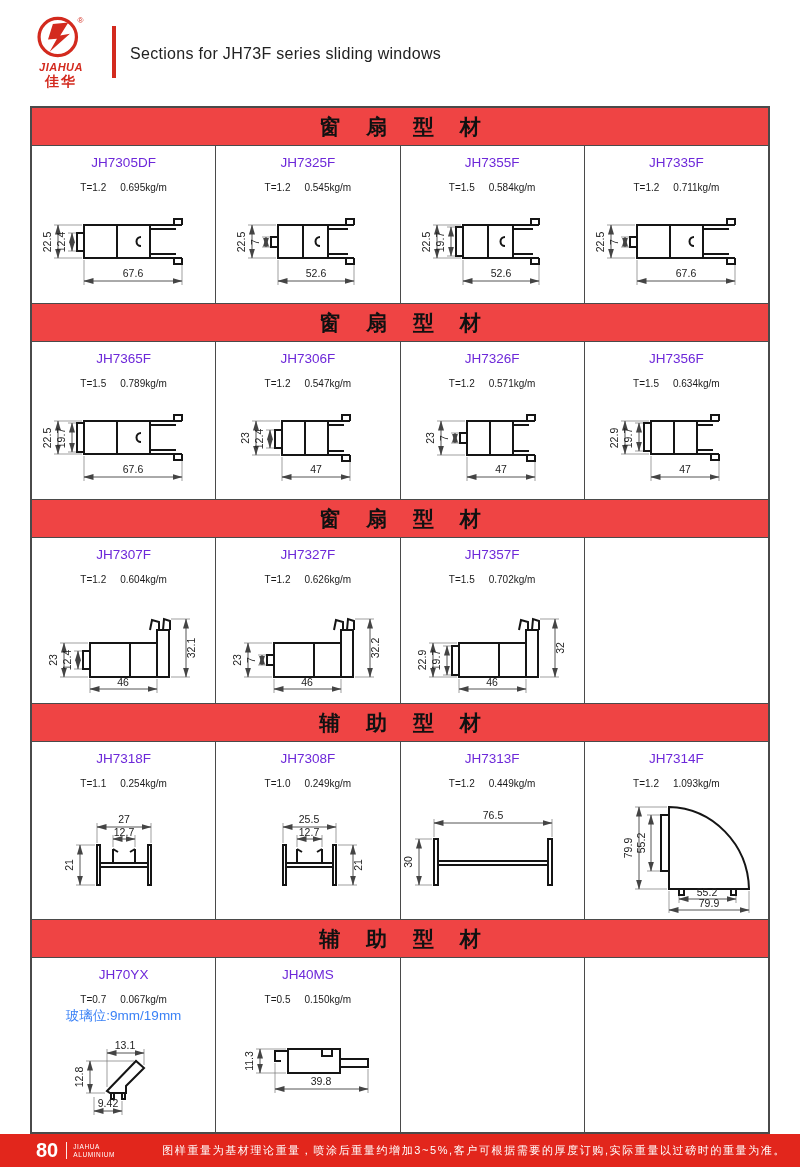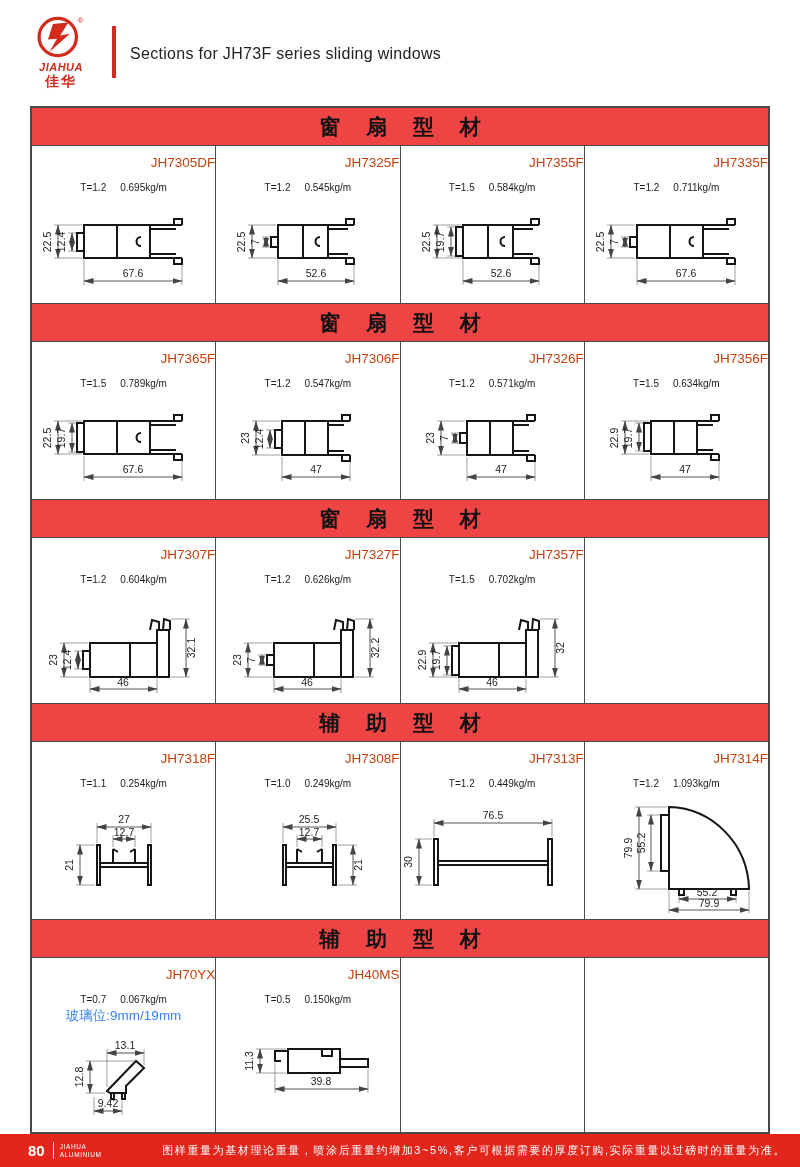--- a/index.html
+++ b/index.html
@@ -20,38 +20,38 @@
 
   
   .tbl{margin:24px 30px 0;border:2px solid #4a4a4a;}
   .band{height:37px;background:#ef4444;border-top:1px solid #4a4a4a;border-bottom:1px solid #4a4a4a;
         display:flex;align-items:center;justify-content:center;font-size:21px;font-weight:bold;
         letter-spacing:10px;text-indent:10px;color:#111;}
   .band:first-child{border-top:none;}
   .row{display:flex;}
   .cell{flex:1;border-right:1px solid #4a4a4a;text-align:center;padding-top:9px;box-sizing:border-box;overflow:hidden;}
   .cell:last-child{border-right:none;}
-  .code{font-size:13.5px;color:#c2410c;text-align:right;}
+  .code{font-size:13.5px;color:#6d28d9;}
   .spec{font-size:10px;color:#1a1a1a;margin-top:12px;}
   .spec .wt{margin-left:14px;}
   .extra{font-size:13.5px;color:#3b82f6;margin-top:2px;}
   .r1{min-height:157px}.r2{min-height:157px}.r3{min-height:155px}.r4{min-height:158px}.r5{min-height:174px}
   .draw{margin-top:4px;}
 
   
   .pf{fill:none;stroke:#151515;stroke-width:2;}
   .pff{fill:#fff;stroke:#151515;stroke-width:2;}
   .dl{stroke:#555;stroke-width:1;fill:none;}
   .el{stroke:#777;stroke-width:.7;}
   text.dt{font-family:"Liberation Sans",sans-serif;font-size:10.5px;fill:#222;text-anchor:middle;}
 
   
   .ftr{margin-top:auto;}
   .redbar{background:#e2261c;height:33px;display:flex;align-items:center;color:#fff;margin-bottom:21px;}
-  .pagenum{font-size:15px;font-weight:bold;margin-left:28px;}
+  .pagenum{font-size:20px;font-weight:bold;margin-left:36px;}
   .fsep{width:1px;height:17px;background:#fff;opacity:.9;margin:0 6px 0 8px;}
   .fbrand{font-size:6.5px;line-height:7.5px;letter-spacing:.6px;}
   .fnote{margin-left:auto;margin-right:14px;font-size:11px;letter-spacing:1.6px;}
   .hidden-defs{position:absolute;width:0;height:0;}
 </style>
 </head>
 <body>
 
 <svg class="hidden-defs" aria-hidden="true">
   <defs>

